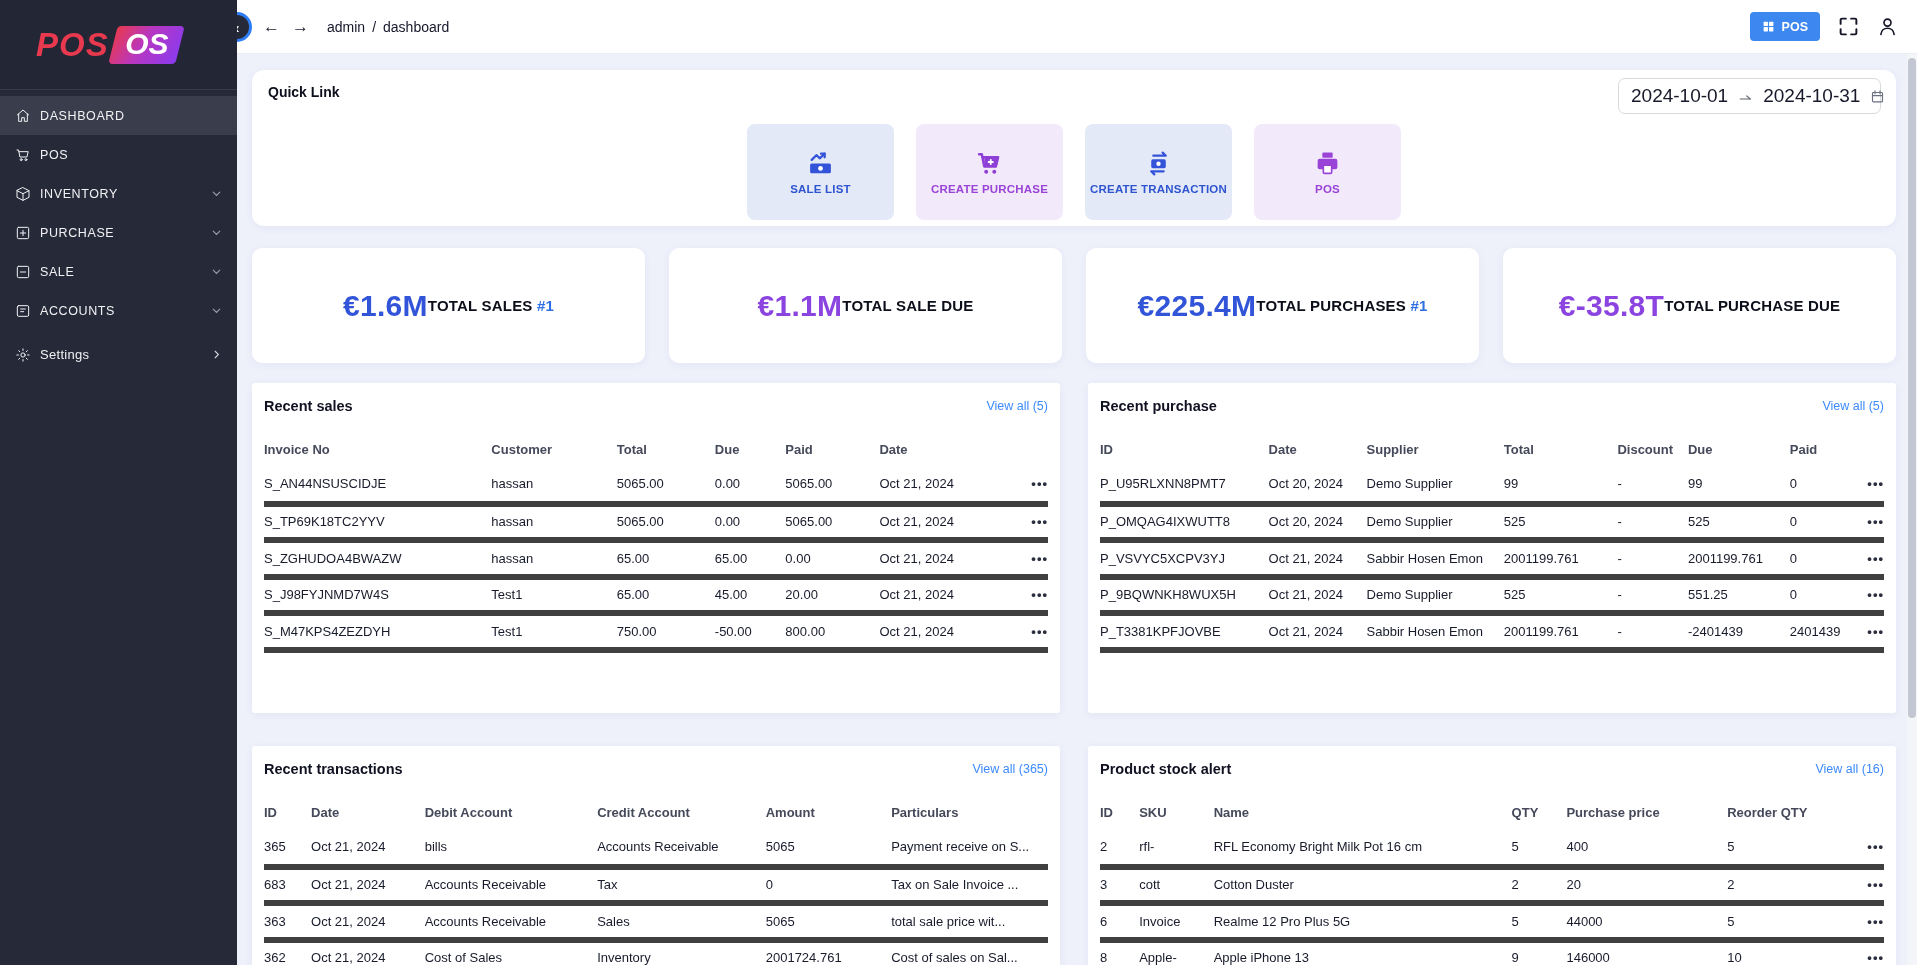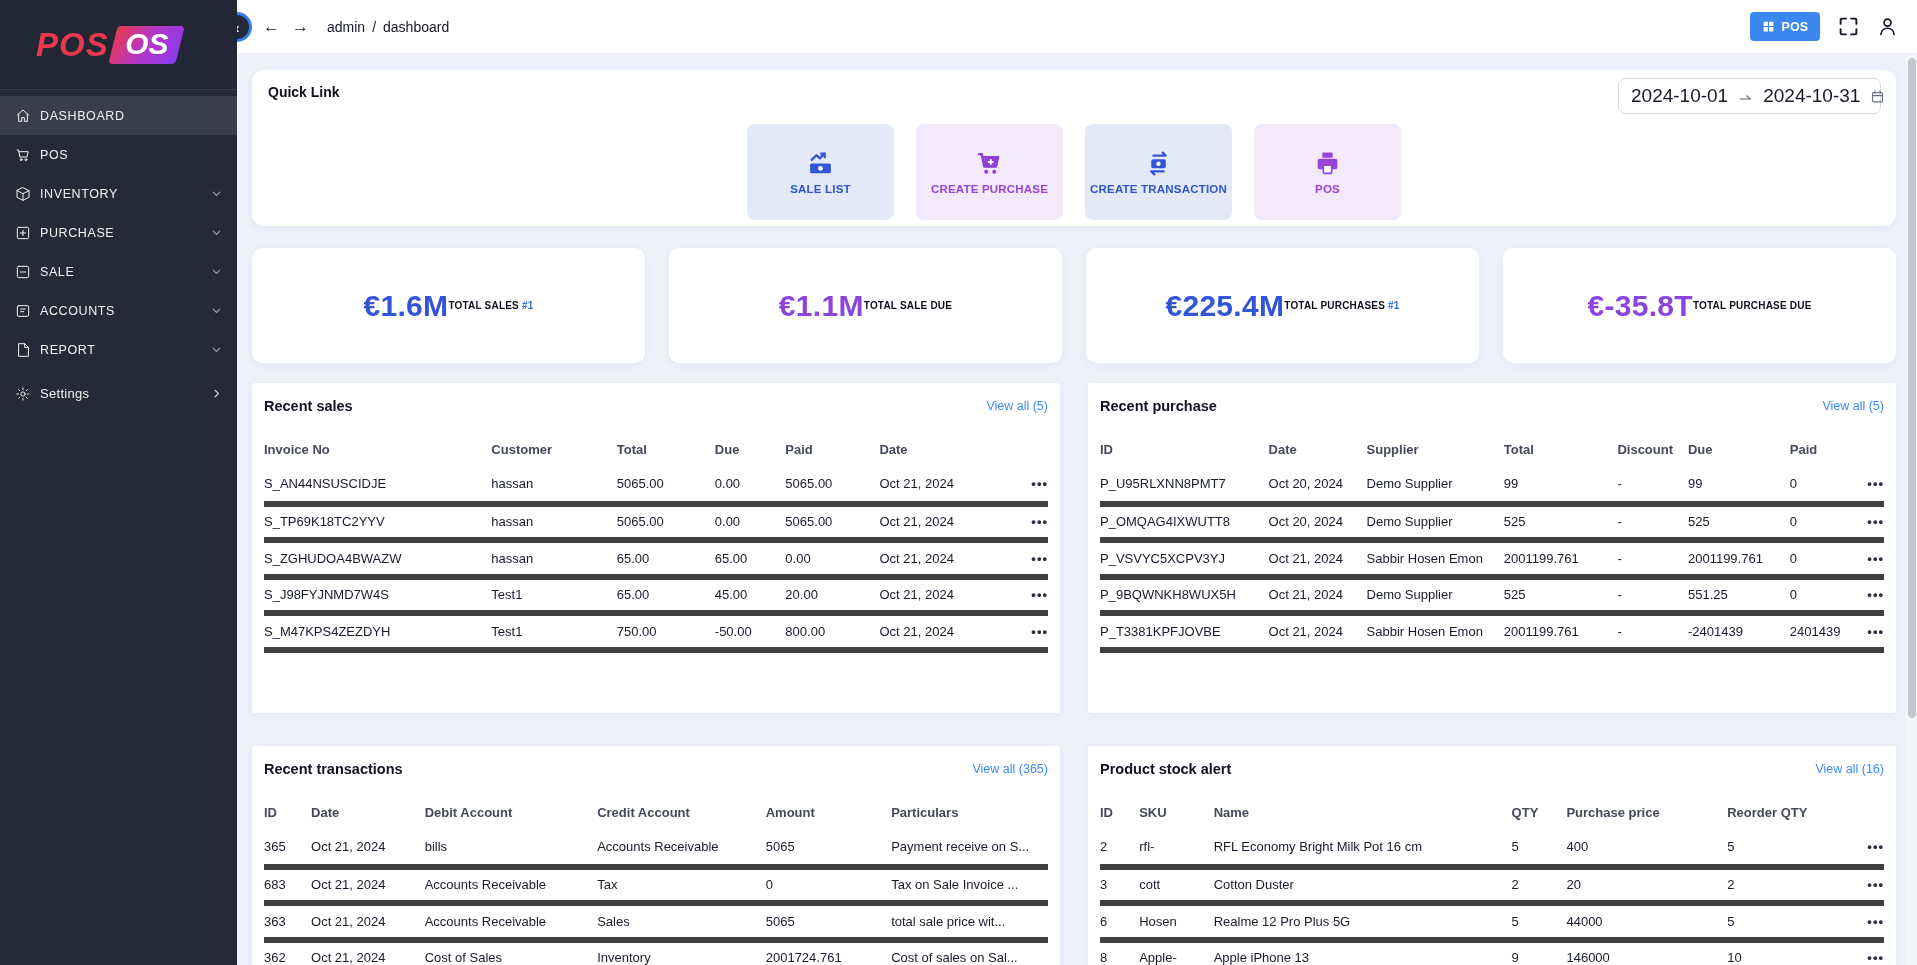--- a/index.html
+++ b/index.html
@@ -65,21 +65,21 @@
   .quick-link.blue .ql-label { color:#2e55cf; }
   .quick-link.purple .ql-label { color:#9a43d7; }
   .quick-link svg { width:27px; height:27px; }
 
   
   .stats-row { display:flex; gap:24px; margin-top:22px; }
   .stat-card { flex:1; height:115px; display:flex; align-items:center; justify-content:center; }
   .stat-value { font-size:30px; font-weight:800; letter-spacing:.3px; }
   .stat-value.blue { color:#3154d8; }
   .stat-value.purple { color:#8b44e0; }
-  .stat-label { margin-top:0; font-size:10px; font-weight:700; color:#0c0e1a; letter-spacing:.2px; }
+  .stat-label { margin-top:0; font-size:15px; font-weight:700; color:#0c0e1a; letter-spacing:.2px; }
   .stat-label a { color:#2f6fe4; text-decoration:none; cursor:pointer; }
 
   
   .tables-row { display:flex; gap:28px; margin-top:20px; }
   .tables-row.second { margin-top:33px; }
   .table-card { flex:1; height:330px; border-radius:3px; padding:12px; overflow:hidden; }
   .card-head { display:flex; align-items:center; justify-content:space-between; height:22px; }
   .card-title { font-size:14.5px; font-weight:700; color:#101221; }
   .view-all { font-size:12.5px; color:#3d8bfd; text-decoration:none; cursor:pointer; }
   table { width:100%; border-collapse:collapse; table-layout:fixed; margin-top:14px; }
@@ -179,34 +179,20 @@
           </span>
         </div>
         <div class="nav-item">
           <span class="nav-icon">
             <svg viewBox="0 0 24 24" fill="none" stroke="#f2f2f4" stroke-width="1.5" stroke-linecap="round" stroke-linejoin="round">
               <rect x="3.5" y="4" width="17" height="16" rx="2"></rect>
               <path d="M8.5 9h7M8.5 13h4.5"></path>
             </svg>
           </span>
           <span class="nav-label">ACCOUNTS</span>
-          <span class="nav-chevron">
-            <svg viewBox="0 0 24 24" fill="none" stroke="#9ba0b0" stroke-width="2" stroke-linecap="round">
-              <path d="M6 9.5l6 6 6-6"></path>
-            </svg>
-          </span>
-        </div>
-        <div class="nav-item">
-          <span class="nav-icon">
-            <svg viewBox="0 0 24 24" fill="none" stroke="#f2f2f4" stroke-width="1.5" stroke-linecap="round" stroke-linejoin="round">
-              <path d="M6 2.5h8.5L20 8v13.5H6z"></path>
-              <path d="M14.5 2.5V8H20"></path>
-            </svg>
-          </span>
-          <span class="nav-label">REPORT</span>
           <span class="nav-chevron">
             <svg viewBox="0 0 24 24" fill="none" stroke="#9ba0b0" stroke-width="2" stroke-linecap="round">
               <path d="M6 9.5l6 6 6-6"></path>
             </svg>
           </span>
         </div>
         <div class="nav-item settings">
           <span class="nav-icon">
             <svg viewBox="0 0 24 24" fill="none" stroke="#f2f2f4" stroke-width="1.5" stroke-linecap="round" stroke-linejoin="round">
               <circle cx="12" cy="12" r="3.2"></circle>
@@ -586,21 +572,21 @@
                   <td>3</td>
                   <td>cott</td>
                   <td>Cotton Duster</td>
                   <td>2</td>
                   <td>20</td>
                   <td>2</td>
                   <td class="kebab-cell"><button class="kebab">•••</button></td>
                 </tr>
                 <tr>
                   <td>6</td>
-                  <td>Hosen</td>
+                  <td>Invoice</td>
                   <td>Realme 12 Pro Plus 5G</td>
                   <td>5</td>
                   <td>44000</td>
                   <td>5</td>
                   <td class="kebab-cell"><button class="kebab">•••</button></td>
                 </tr>
                 <tr>
                   <td>8</td>
                   <td>Apple-</td>
                   <td>Apple iPhone 13</td>

